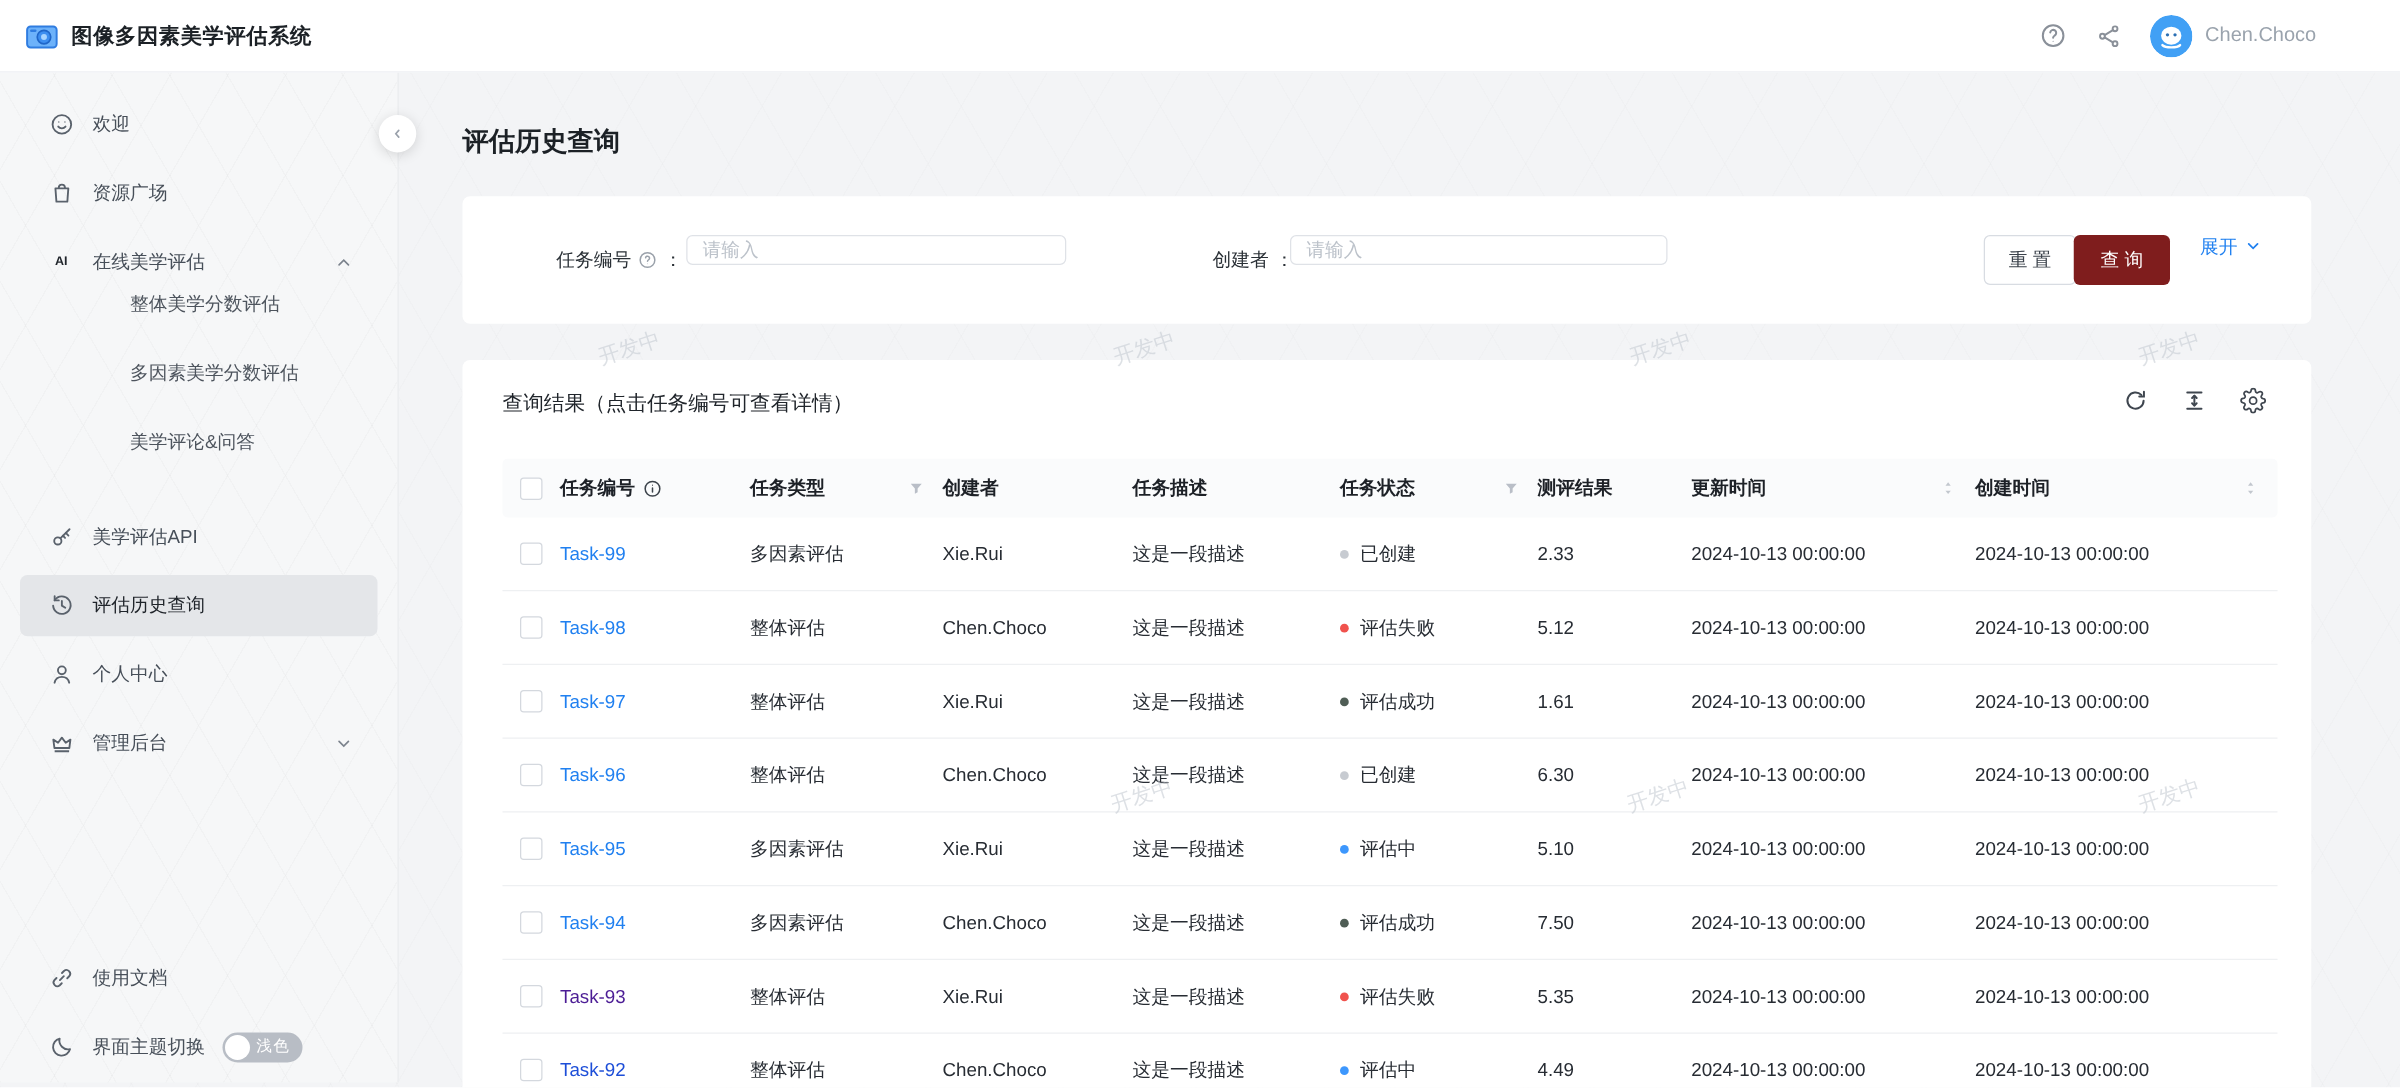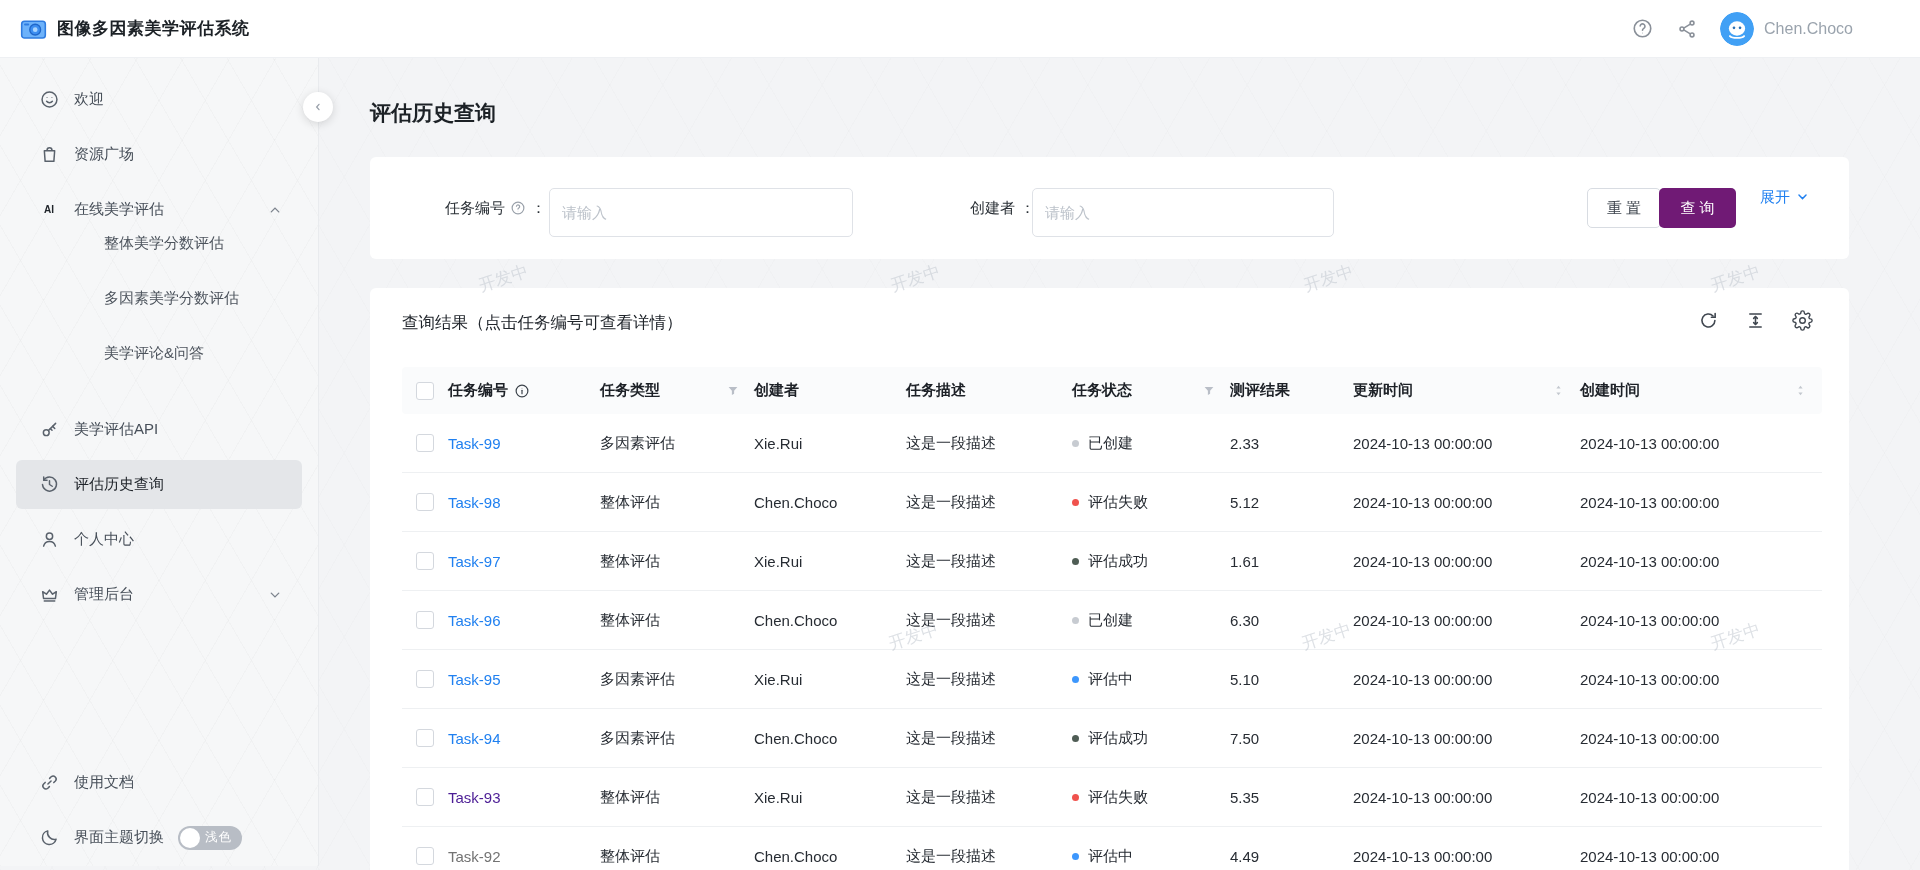--- a/index.html
+++ b/index.html
@@ -36,21 +36,21 @@
   .toggle .t-label{position:absolute;left:27px;top:0;height:24px;display:flex;align-items:center;color:#fff;font-size:12.5px;letter-spacing:1px;}
   .collapse-btn{position:absolute;left:303px;top:92px;width:30px;height:30px;border-radius:50%;background:#fff;
                 box-shadow:0 2px 10px rgba(0,0,0,.14);z-index:6;display:flex;align-items:center;justify-content:center;
                 color:#9aa1ab;cursor:pointer;}
   
   .content{position:absolute;left:318px;top:57px;right:0;bottom:0;}
   .page-title{position:absolute;left:52px;top:42px;font-size:21px;font-weight:700;color:#1c2126;}
   .card{background:#fff;border-radius:6px;position:absolute;}
   .filter-card{left:52px;top:100px;width:1479px;height:102px;}
   .f-label{position:absolute;top:0;height:102px;display:flex;align-items:center;font-size:15px;color:#2a3036;gap:5px;}
-  .f-input{position:absolute;top:31px;height:49px;border:1px solid #dfe2e7;border-radius:5px;box-sizing:border-box;
+  .f-input{position:absolute;top:31px;height:24px;border:1px solid #dfe2e7;border-radius:5px;box-sizing:border-box;
            padding:0 12px;font-size:15px;color:#1d4ed8;outline:none;background:#fff;font-family:inherit;}
   .f-input::placeholder{color:#bcc2ca;}
   .btn{position:absolute;top:31px;height:40px;border-radius:5px;font-size:15px;cursor:pointer;border:none;
        display:flex;align-items:center;justify-content:center;font-family:inherit;}
   .btn-default{background:#fff;border:1px solid #d8dce2;color:#3b424b;margin-left:16px;}
   .btn-primary{color:#fff;}
   .expand-link{position:absolute;top:31px;height:40px;display:flex;align-items:flex-start;gap:4px;font-size:15px;cursor:pointer;text-decoration:none;}
   
   .results-card{left:52px;top:231px;width:1479px;height:640px;border-radius:6px 6px 0 0;}
   .card-title{position:absolute;left:32px;top:24px;font-size:16.5px;font-weight:500;color:#20252b;}
@@ -255,21 +255,21 @@
         </span>
         <span>：</span>
       </div>
       <input class="f-input" style="left: 179px; width: 304px;" placeholder="请输入">
       <div class="f-label" style="left:600px;">
         <span>创建者</span>
           <span>：</span>
       </div>
       <input class="f-input" style="left: 662px; width: 302px;" placeholder="请输入">
       <button class="btn btn-default" style="left:1201px;width:74px;">重 置</button>
-      <button class="btn btn-primary accent-bg" style="left: 1289px; width: 77px; background: #701a75;">查 询</button>
+      <button class="btn btn-primary accent-bg" style="left: 1289px; width: 77px; background: #7f1d1d;">查 询</button>
       <a class="expand-link accent-text" style="left: 1390px; color: rgb(32, 128, 240);">
         <span>展开</span>
         <svg viewBox="0 0 24 24" width="17" height="17" fill="none" stroke="currentColor" stroke-width="2" stroke-linecap="round">
             <path d="M7 10l5 5 5-5"></path>
           </svg>
       </a>
     </div>
 
     <div class="card results-card">
       <div class="card-title">查询结果（点击任务编号可查看详情）</div>
@@ -453,21 +453,21 @@
               <div class="td"><span class="dot" style="background:#f0524d"></span>评估失败</div>
               <div class="td">5.35</div>
               <div class="td">2024-10-13 00:00:00</div>
               <div class="td">2024-10-13 00:00:00</div>
             </div>
             <div class="t-row tr">
               <div class="td cell-center">
                 <span class="cb"></span>
               </div>
               <div class="td">
-                <a class="task-link" style="color:#737373">Task-92</a>
+                <a class="task-link" style="color:#1d4ed8">Task-92</a>
               </div>
               <div class="td">整体评估</div>
               <div class="td">Chen.Choco</div>
               <div class="td">这是一段描述</div>
               <div class="td"><span class="dot" style="background:#3d97fd"></span>评估中</div>
               <div class="td">4.49</div>
               <div class="td">2024-10-13 00:00:00</div>
               <div class="td">2024-10-13 00:00:00</div>
             </div>
           </div>

